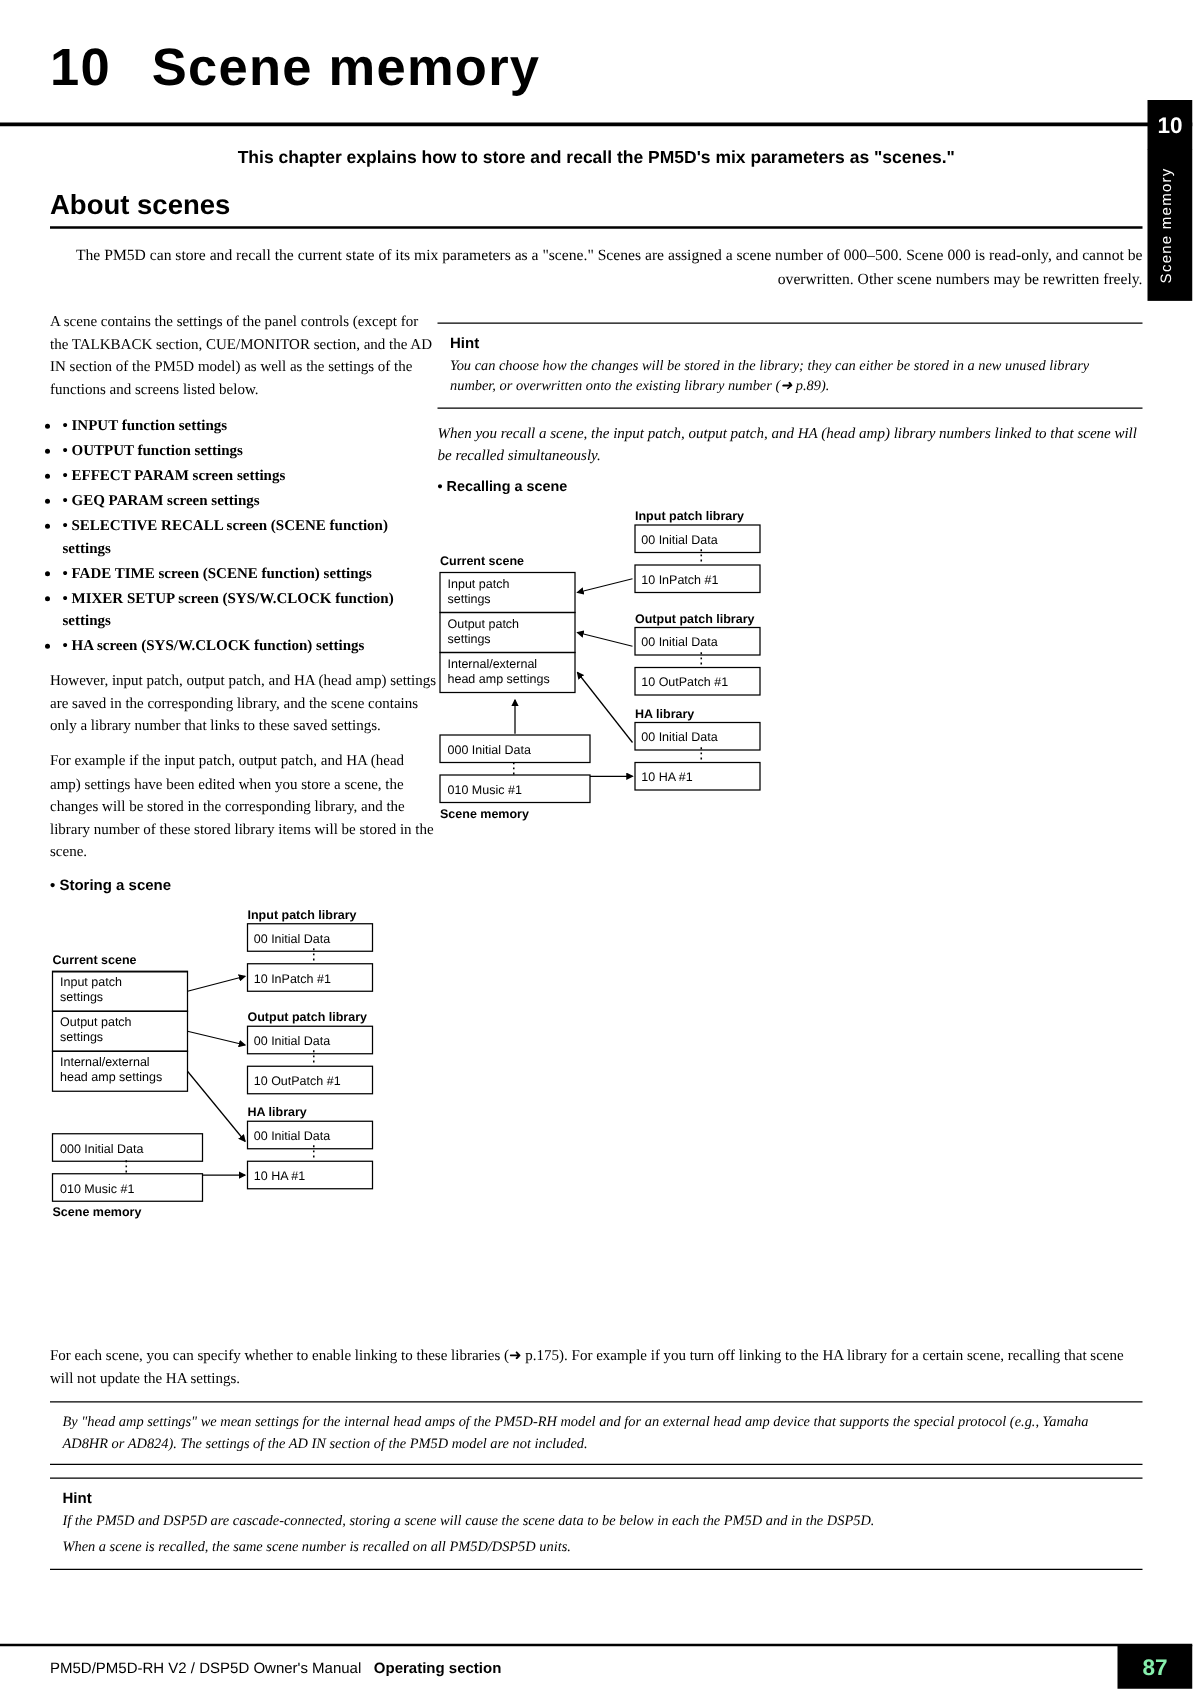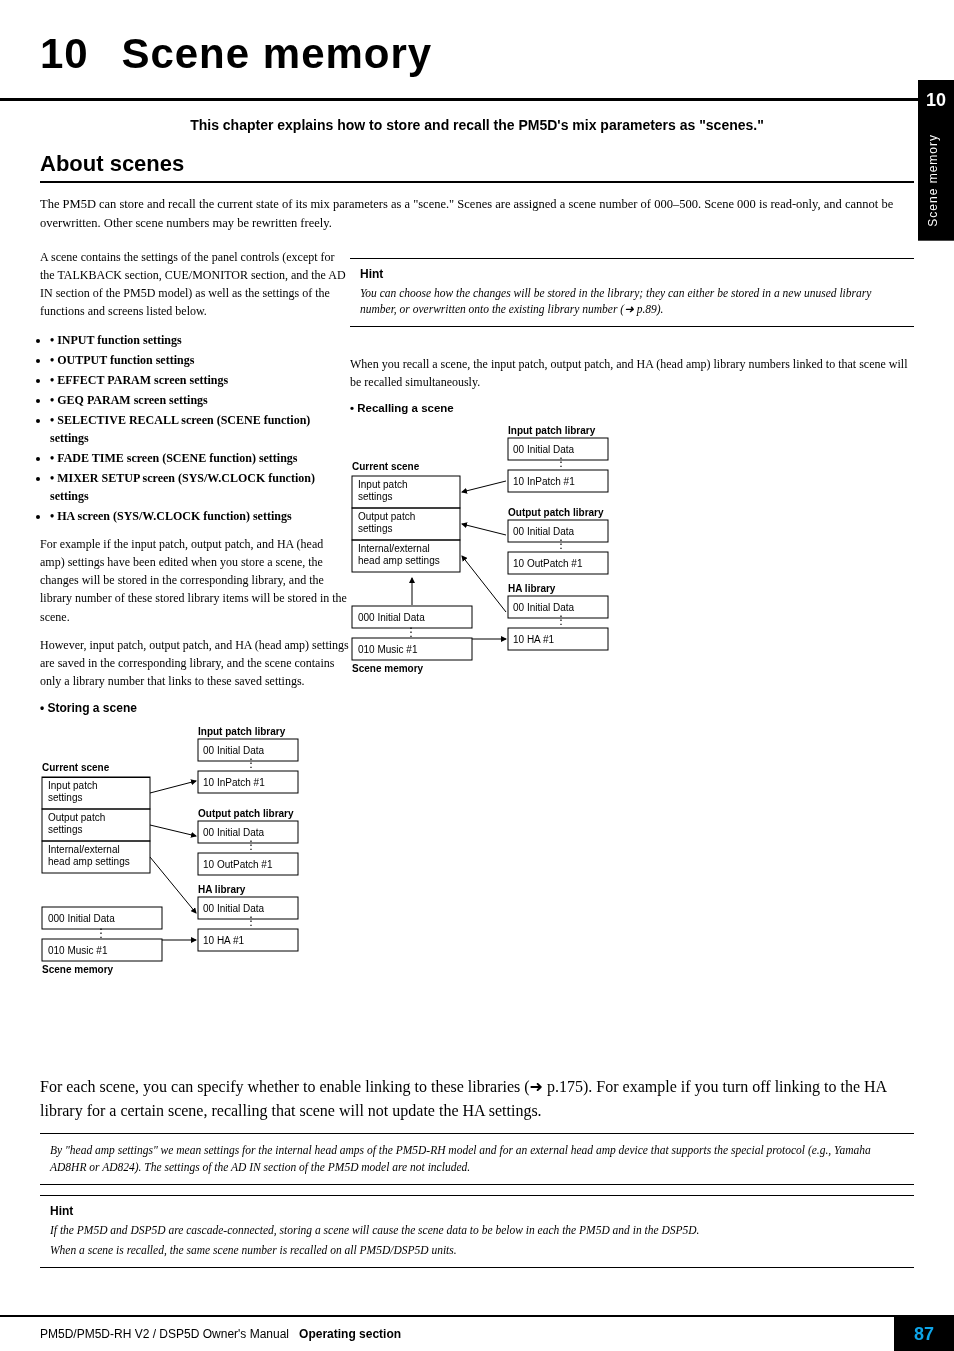--- a/index.html
+++ b/index.html
@@ -54,20 +54,21 @@
       border-bottom: 2px solid #000;
     }
     
     .content-area {
       padding: 12px 40px 0 40px;
     }
     .intro-text {
       font-size: 12.5px;
       line-height: 1.55;
       margin-bottom: 14px;
+      text-align: right;
     }
     
     .two-col {
       display: flex;
       margin-top: 10px;
       justify-content: space-between;
     }
     .left-col {
       width: 310px;
       flex-shrink: 0;
@@ -141,21 +142,21 @@
     .bottom-left {
       flex: 1;
       padding-left: 40px;
       font-size: 12px;
       font-family: Arial, Helvetica, sans-serif;
     }
     .bottom-right-tab {
       width: 60px;
       height: 36px;
       background: #000;
-      color: #0ea5e9;
+      color: #86efac;
       display: flex;
       align-items: center;
       justify-content: center;
       font-size: 18px;
       font-weight: bold;
       font-family: Arial, Helvetica, sans-serif;
     }
     
     .right-sidebar {
       position: absolute;
@@ -186,21 +187,21 @@
       font-weight: bold;
       font-family: Arial, Helvetica, sans-serif;
       height: 40px;
     }
 
     
     .full-section {
       padding: 10px 40px 0 40px;
     }
     .recall-text {
-      font-size: 16px;
+      font-size: 12px;
       line-height: 1.52;
       margin-bottom: 10px;
     }
     .recalling-label {
       font-size: 11.5px;
       font-weight: bold;
       font-family: Arial, Helvetica, sans-serif;
       margin-bottom: 6px;
     }
   </style>
@@ -233,22 +234,22 @@
       <ul class="bullet-list">
         <li class="bullet-item bold">INPUT function settings</li>
         <li class="bullet-item bold">OUTPUT function settings</li>
         <li class="bullet-item bold">EFFECT PARAM screen settings</li>
         <li class="bullet-item bold">GEQ PARAM screen settings</li>
         <li class="bullet-item bold">SELECTIVE RECALL screen (SCENE function) settings</li>
         <li class="bullet-item bold">FADE TIME screen (SCENE function) settings</li>
         <li class="bullet-item bold">MIXER SETUP screen (SYS/W.CLOCK function) settings</li>
         <li class="bullet-item bold">HA screen (SYS/W.CLOCK function) settings</li>
       </ul>
+      <p class="body-text">However, input patch, output patch, and HA (head amp) settings are saved in the corresponding library, and the scene contains only a library number that links to these saved settings.</p>
       <p class="body-text">For example if the input patch, output patch, and HA (head amp) settings have been edited when you store a scene, the changes will be stored in the corresponding library, and the library number of these stored library items will be stored in the scene.</p>
-      <p class="body-text">However, input patch, output patch, and HA (head amp) settings are saved in the corresponding library, and the scene contains only a library number that links to these saved settings.</p>
 
       <div class="diagram-section">
         <div class="diagram-label">• Storing a scene</div>
         
         <svg width="290" height="340">
 
           <text x="158" y="14" font-size="10" font-weight="bold" font-family="Arial">Input patch library</text>
 
           <text x="2" y="50" font-size="10" font-weight="bold" font-family="Arial">Current scene</text>
 
@@ -312,21 +313,21 @@
       </div>
     </div>
 
     <div class="right-col">
 
       <div class="hint-box">
         <div class="hint-title">Hint</div>
         <div class="hint-text">You can choose how the changes will be stored in the library; they can either be stored in a new unused library number, or overwritten onto the existing library number (➜ p.89).</div>
       </div>
 
-      <p class="body-text" style="margin-top:28px;">When you recall a scene, the input patch, output patch, and HA (head amp) library numbers linked to that scene will be recalled simultaneously.</p>
+      <p class="body-text" style="margin-top:10px;font-style:italic;">When you recall a scene, the input patch, output patch, and HA (head amp) library numbers linked to that scene will be recalled simultaneously.</p>
 
       <div class="diagram-section">
         <div class="recalling-label">• Recalling a scene</div>
         <svg width="290" height="320">
 
           <text x="158" y="14" font-size="10" font-weight="bold" font-family="Arial">Input patch library</text>
 
           <text x="2" y="50" font-size="10" font-weight="bold" font-family="Arial">Current scene</text>
 
           <rect x="2" y="56" width="108" height="32" fill="none" stroke="#000" stroke-width="1"></rect>

